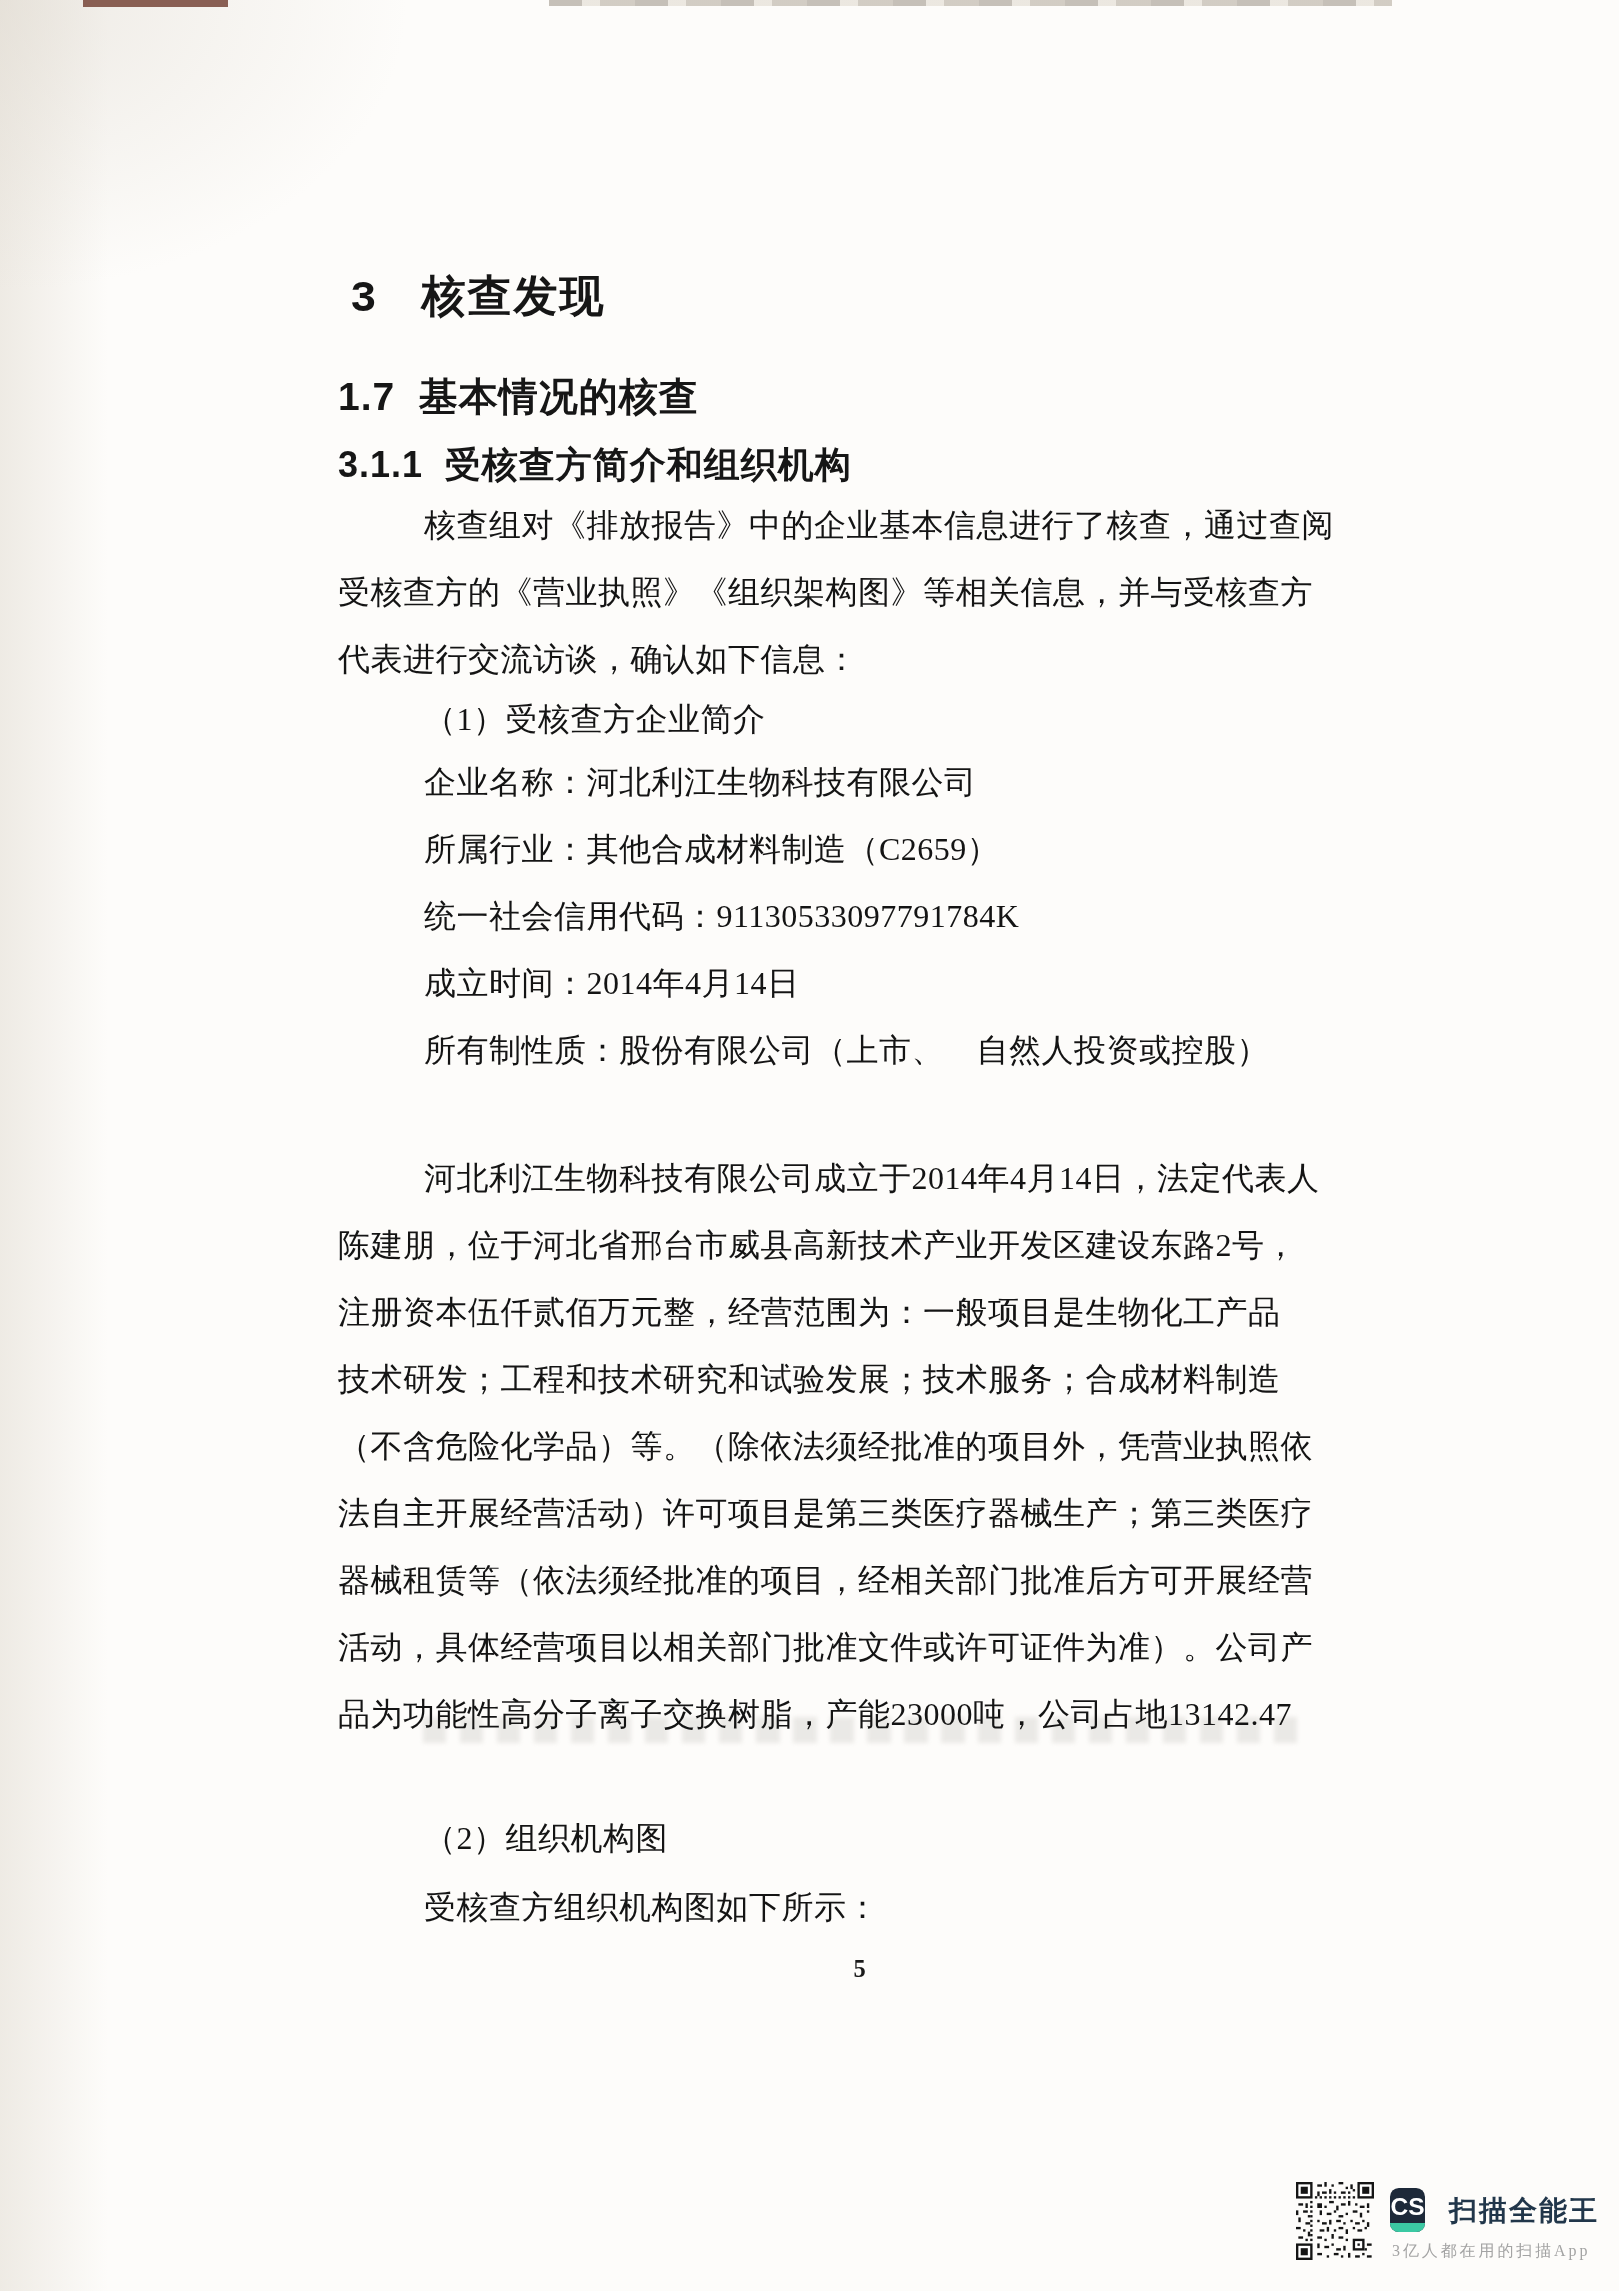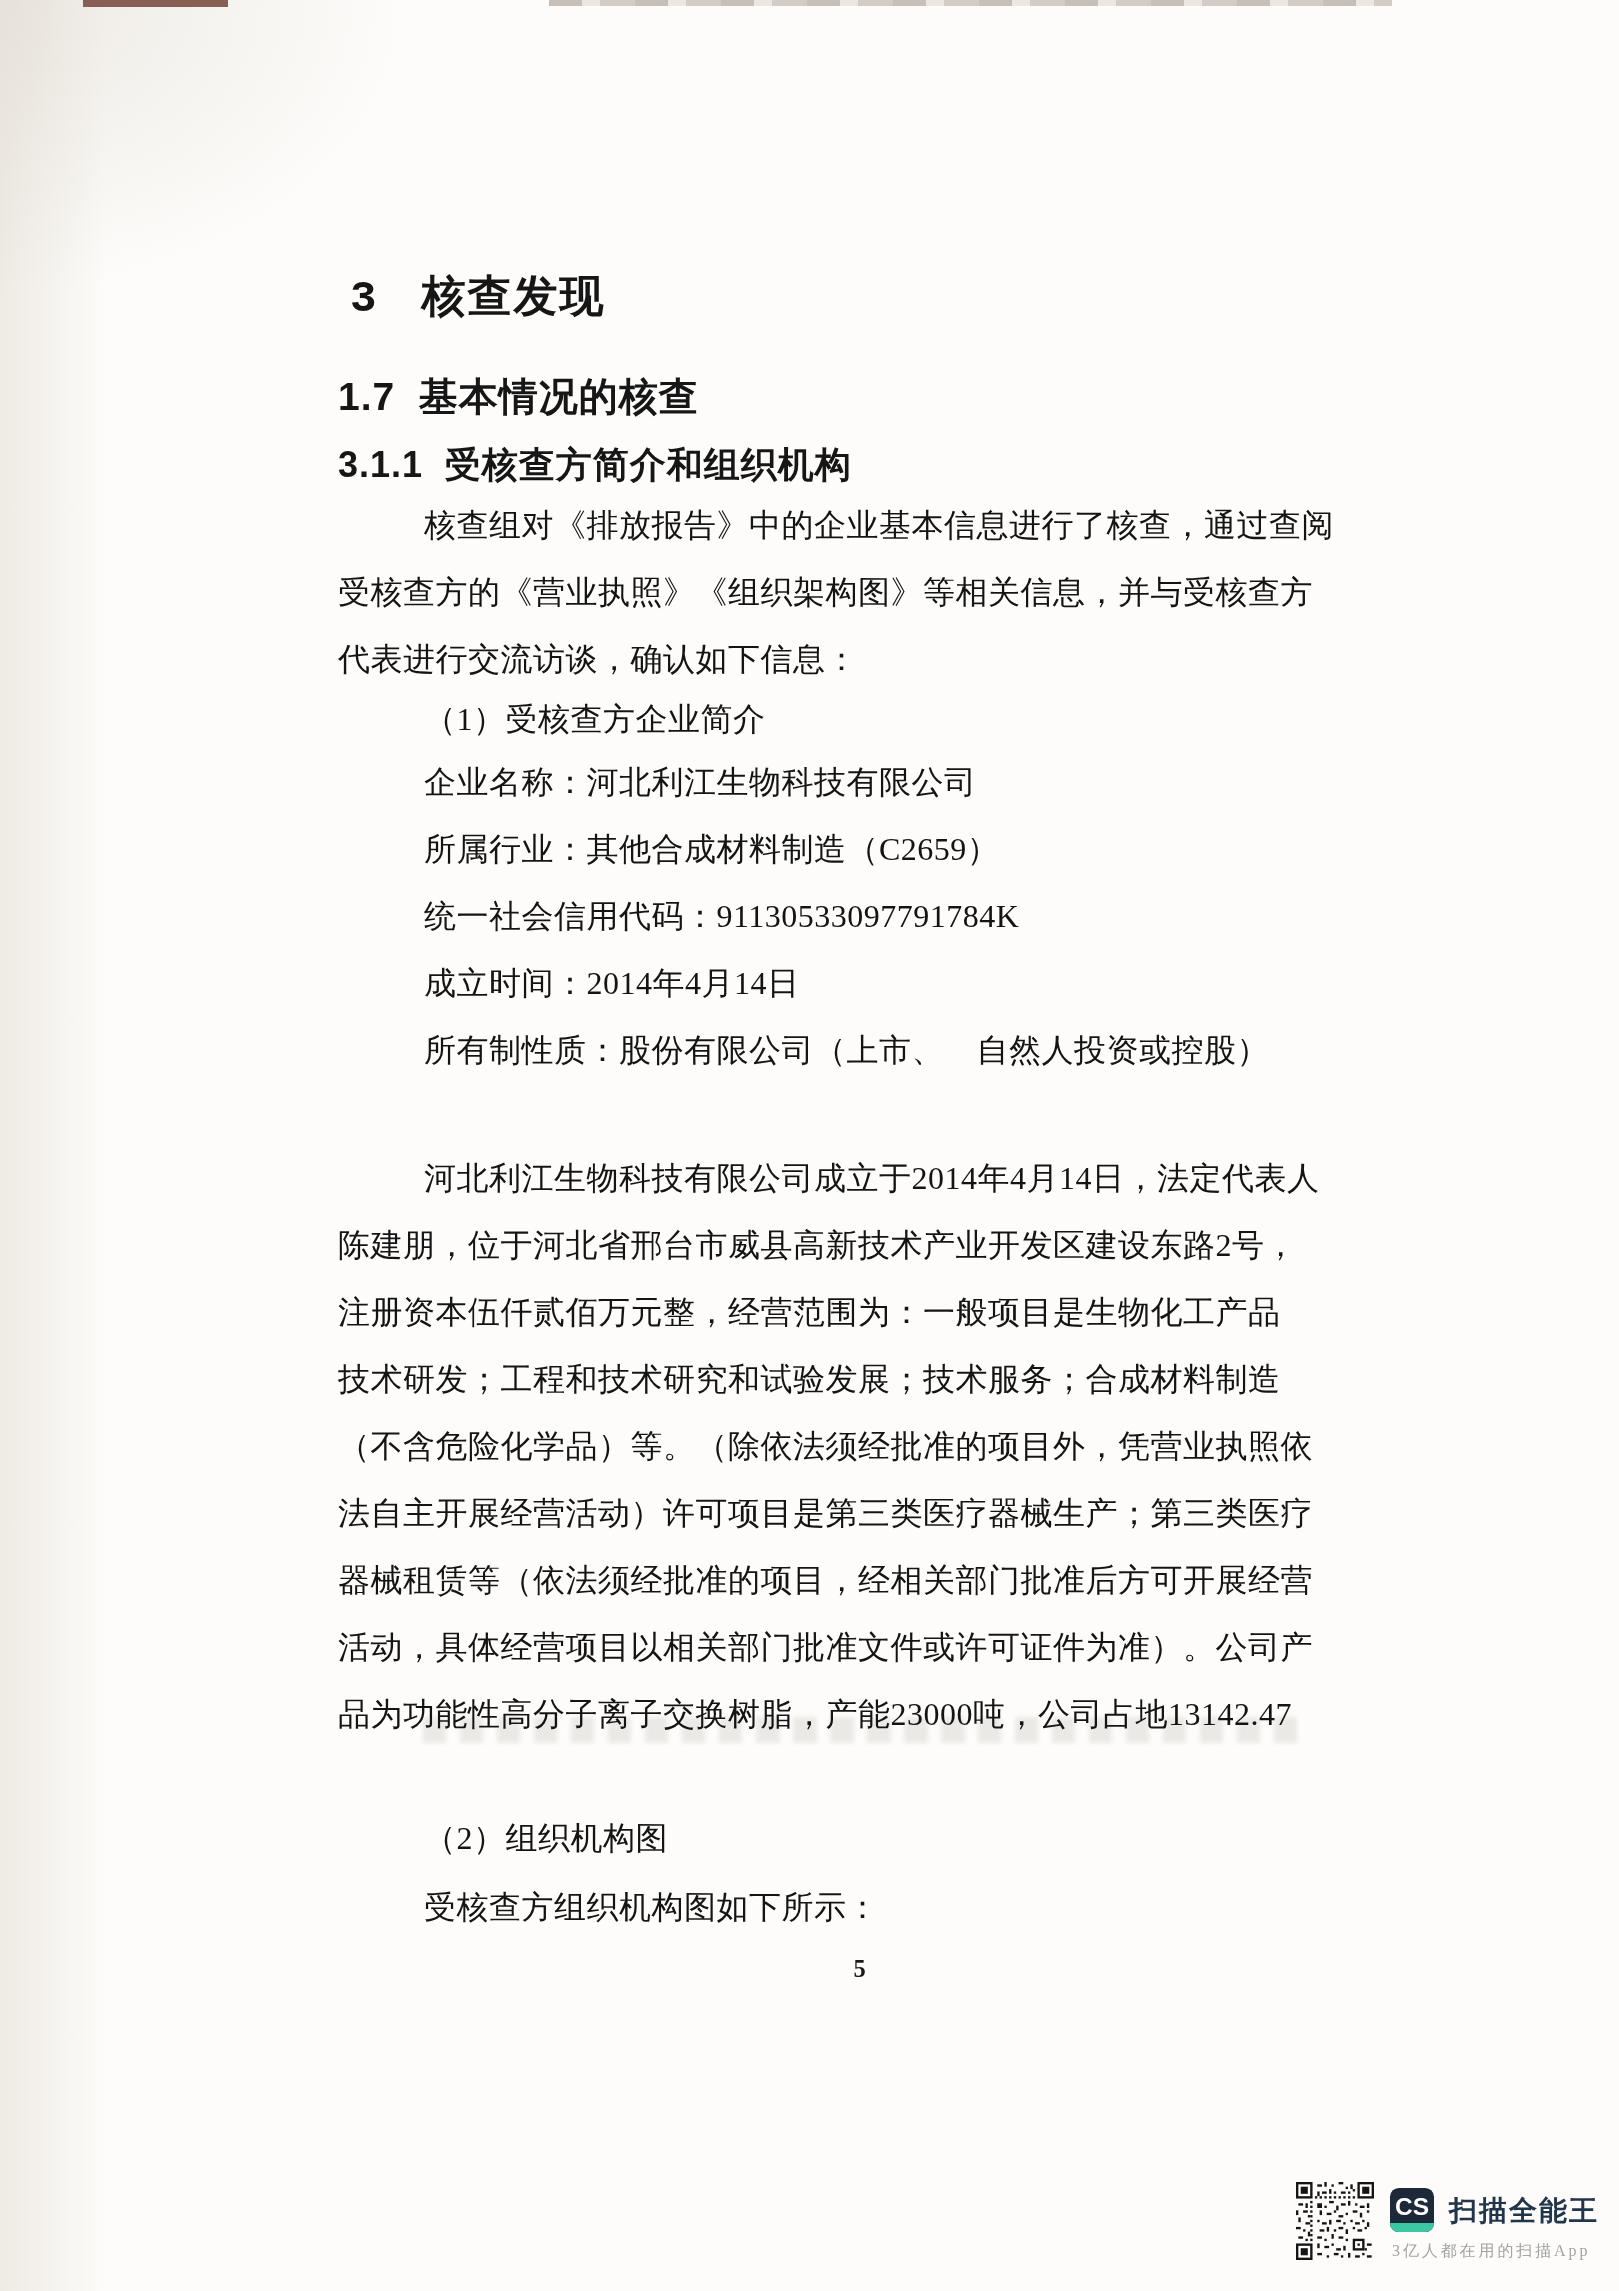--- a/index.html
+++ b/index.html
@@ -48,21 +48,21 @@
   .para-2 .line:first-child{padding-left:86px;}
   .item-2{top:1805px;}
   .para-3{top:1874px;}
 
   .page-number{position:absolute;left:0;top:1955px;width:988px;text-align:center;text-indent:55px;
     font-size:24.5px;font-weight:bold;color:#1a1a1a;}
 
   
   .watermark{position:absolute;left:1296px;top:2180px;width:294px;height:90px;}
   .qr{position:absolute;left:0;top:2px;width:78px;height:78px;}
-  .cs-logo{position:absolute;left:94px;top:7.8px;width:44px;height:44px;background:#1d2939;border-radius:8.8px;overflow:hidden;}
+  .cs-logo{position:absolute;left:94px;top:7.8px;width:35px;height:44px;background:#1d2939;border-radius:8.8px;overflow:hidden;}
   .cs-logo .cs-text{position:absolute;left:0;top:1px;width:100%;text-align:center;
     font-family:"Liberation Sans","DejaVu Sans",sans-serif;font-weight:bold;font-size:24.5px;color:#ffffff;line-height:35px;}
   .cs-logo .cs-strip{position:absolute;left:0;bottom:0;width:100%;height:8.8px;background:#3bc9a3;}
   .app-name{position:absolute;left:153px;top:11.8px;font-family:Liberation Mono, monospace;
     font-weight:bold;font-size:28px;letter-spacing:2px;color:#21364a;white-space:nowrap;}
   .tagline{position:absolute;left:96px;top:61px;font-family:Liberation Serif, serif;
     font-size:16px;letter-spacing:2.9px;color:#a3a3a3;white-space:nowrap;}
 </style>
 </head>
 <body>

